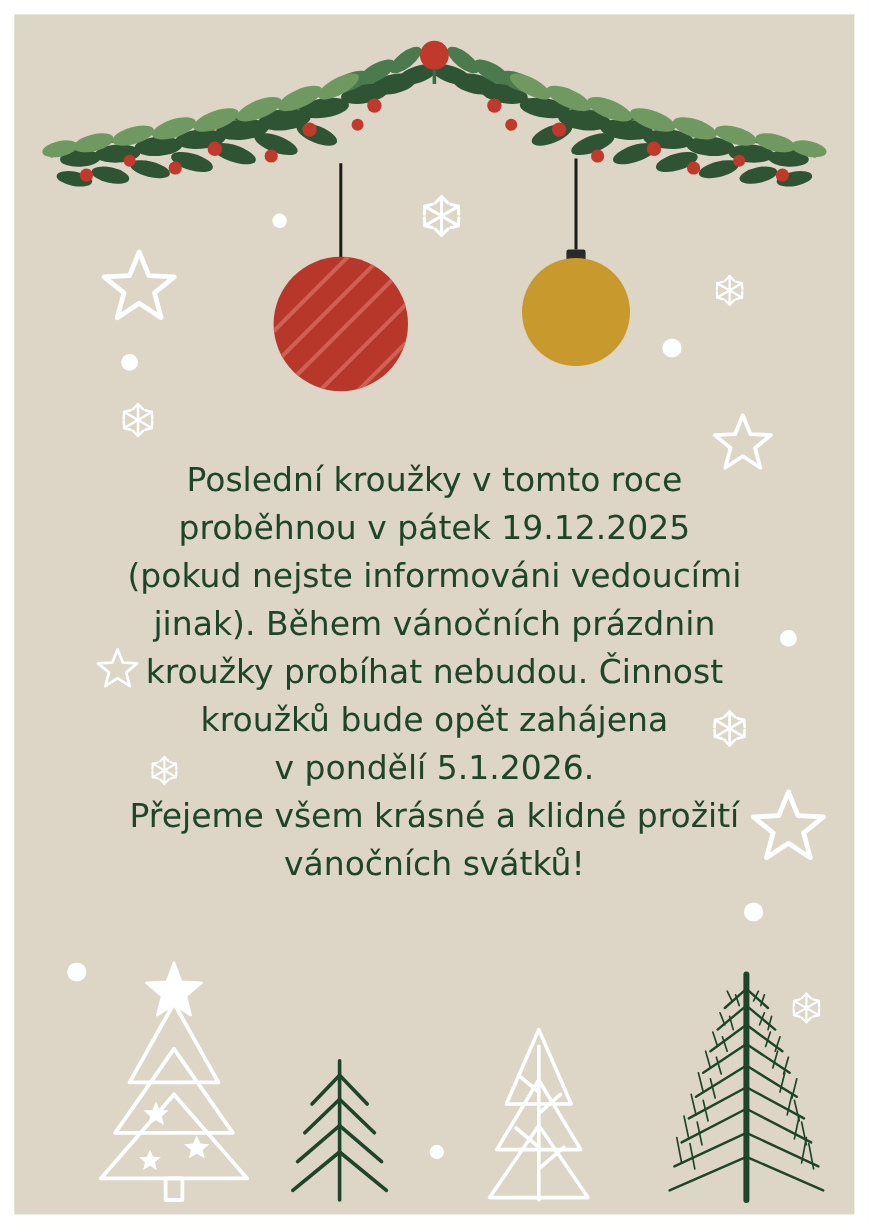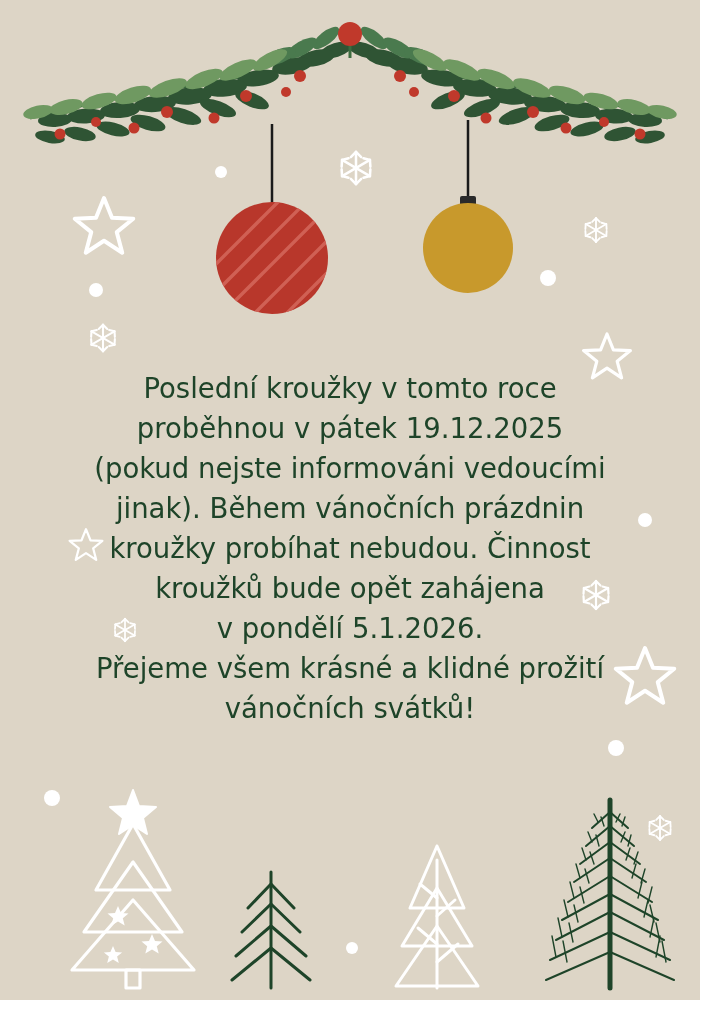--- a/index.html
+++ b/index.html
@@ -10,20 +10,21 @@
   body {
     width: 724px;
     height: 1024px;
     font-family: "Liberation Sans", sans-serif;
     overflow: hidden;
   }
   #poster {
     position: relative;
     width: 700px;
     height: 1000px;
+    margin: 12px;
     background: #ddd5c6;
     overflow: hidden;
   }
   .layer {
     position: absolute;
     inset: 0;
     width: 100%;
     height: 100%;
   }
   #message {

